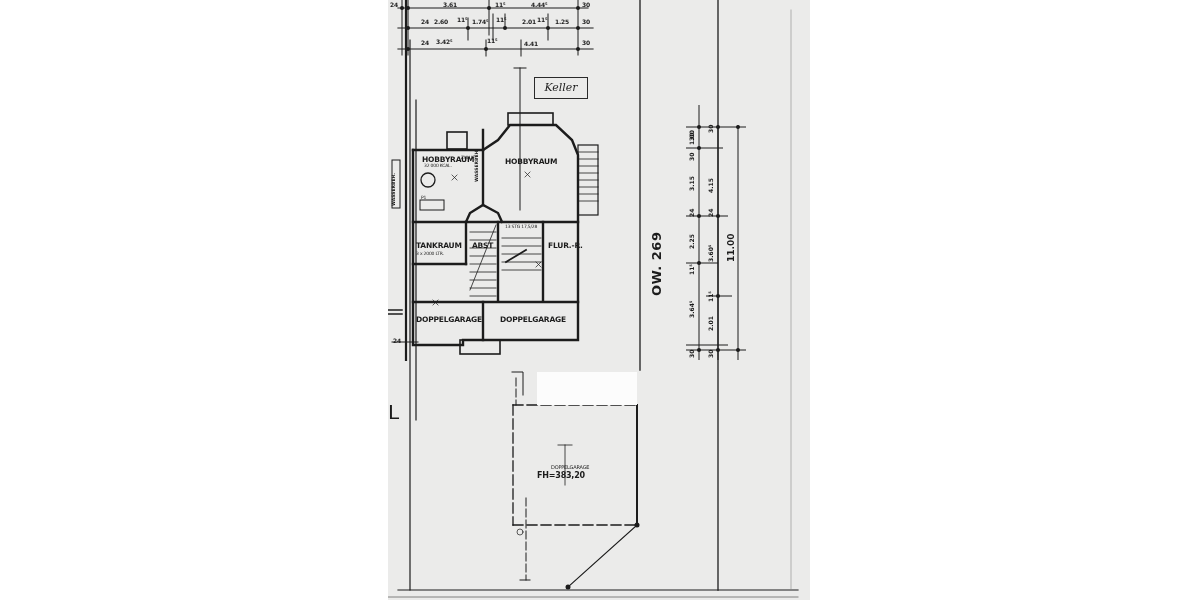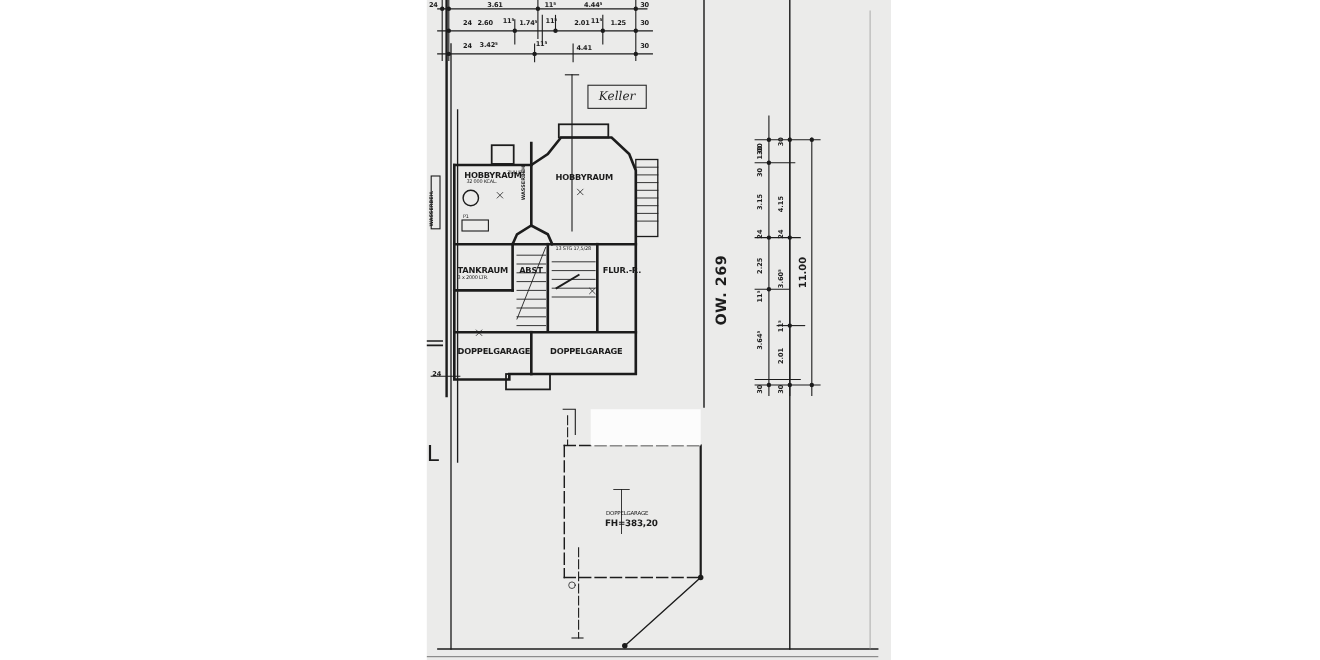--- a/index.html
+++ b/index.html
@@ -211,21 +211,21 @@
   <span class="lbl room" style="left:112px;top:315px">DOPPELGARAGE</span>
 
   <span class="lbl sub" style="left:117px;top:224px">13 STG 17,5/28</span>
   <span class="lbl sub" style="left:33px;top:195px">P1</span>
   <span class="vdim" style="left:86px;top:182px;font-size:4.5px">WASSERBEH.</span>
   <span class="vdim" style="left:3px;top:206px;font-size:4.5px">WASSERBEH.</span>
 
   <div class="whitepatch"></div>
 
   <span class="lbl sub" style="left:163px;top:464px;font-size:5px">DOPPELGARAGE</span>
-  <span class="lbl" style="left:162px;top:471px;font-size:8px">FH=383,20</span>
+  <span class="lbl" style="left:149px;top:471px;font-size:8px">FH=383,20</span>
 
   <span class="ow">OW. 269</span>
 
   <span class="lbl" style="left:0px;top:400px;font-size:20px;font-weight:normal">L</span>
   <span class="lbl dim" style="left:5px;top:337px">24</span>
 
   <span class="vdim" style="left:300px;top:141px">30</span>
   <span class="vdim" style="left:300px;top:145px">1.00</span>
   <span class="vdim" style="left:300px;top:161px">30</span>
   <span class="vdim" style="left:300px;top:191px">3.15</span>

